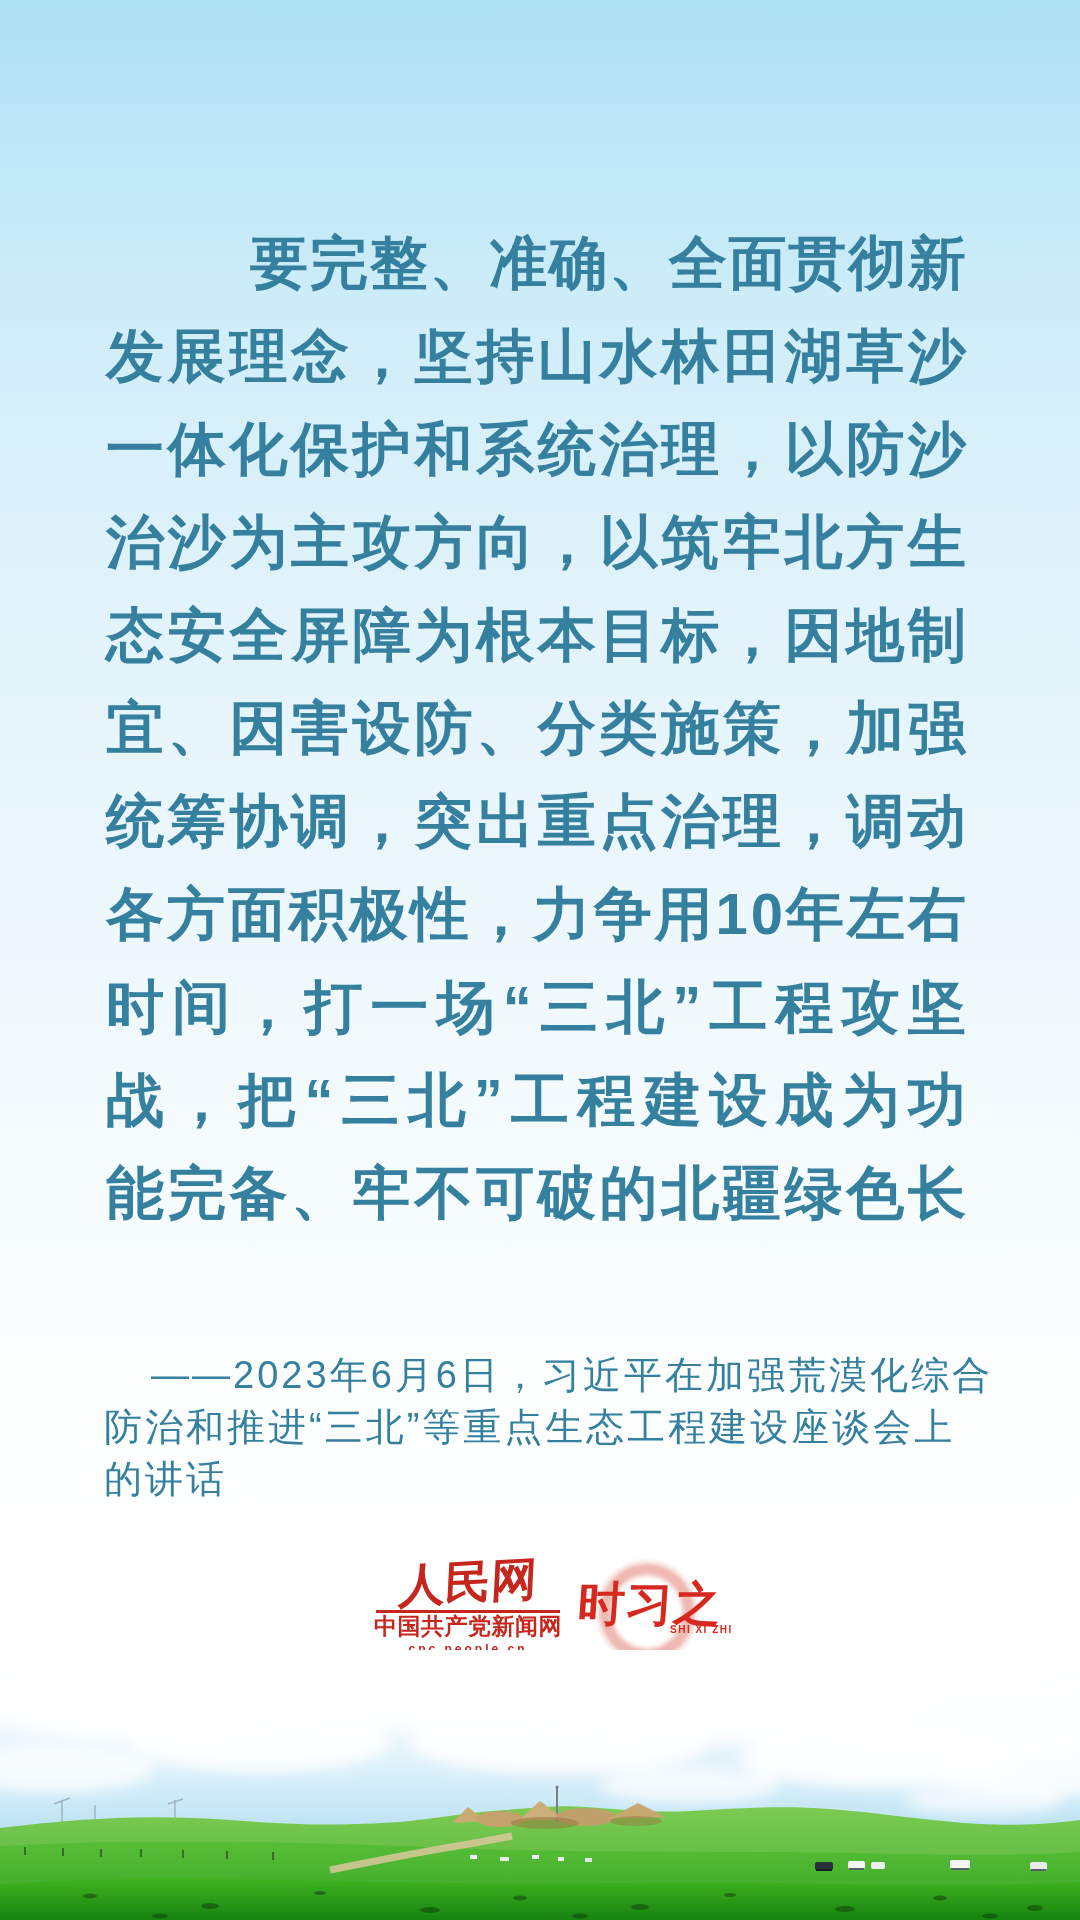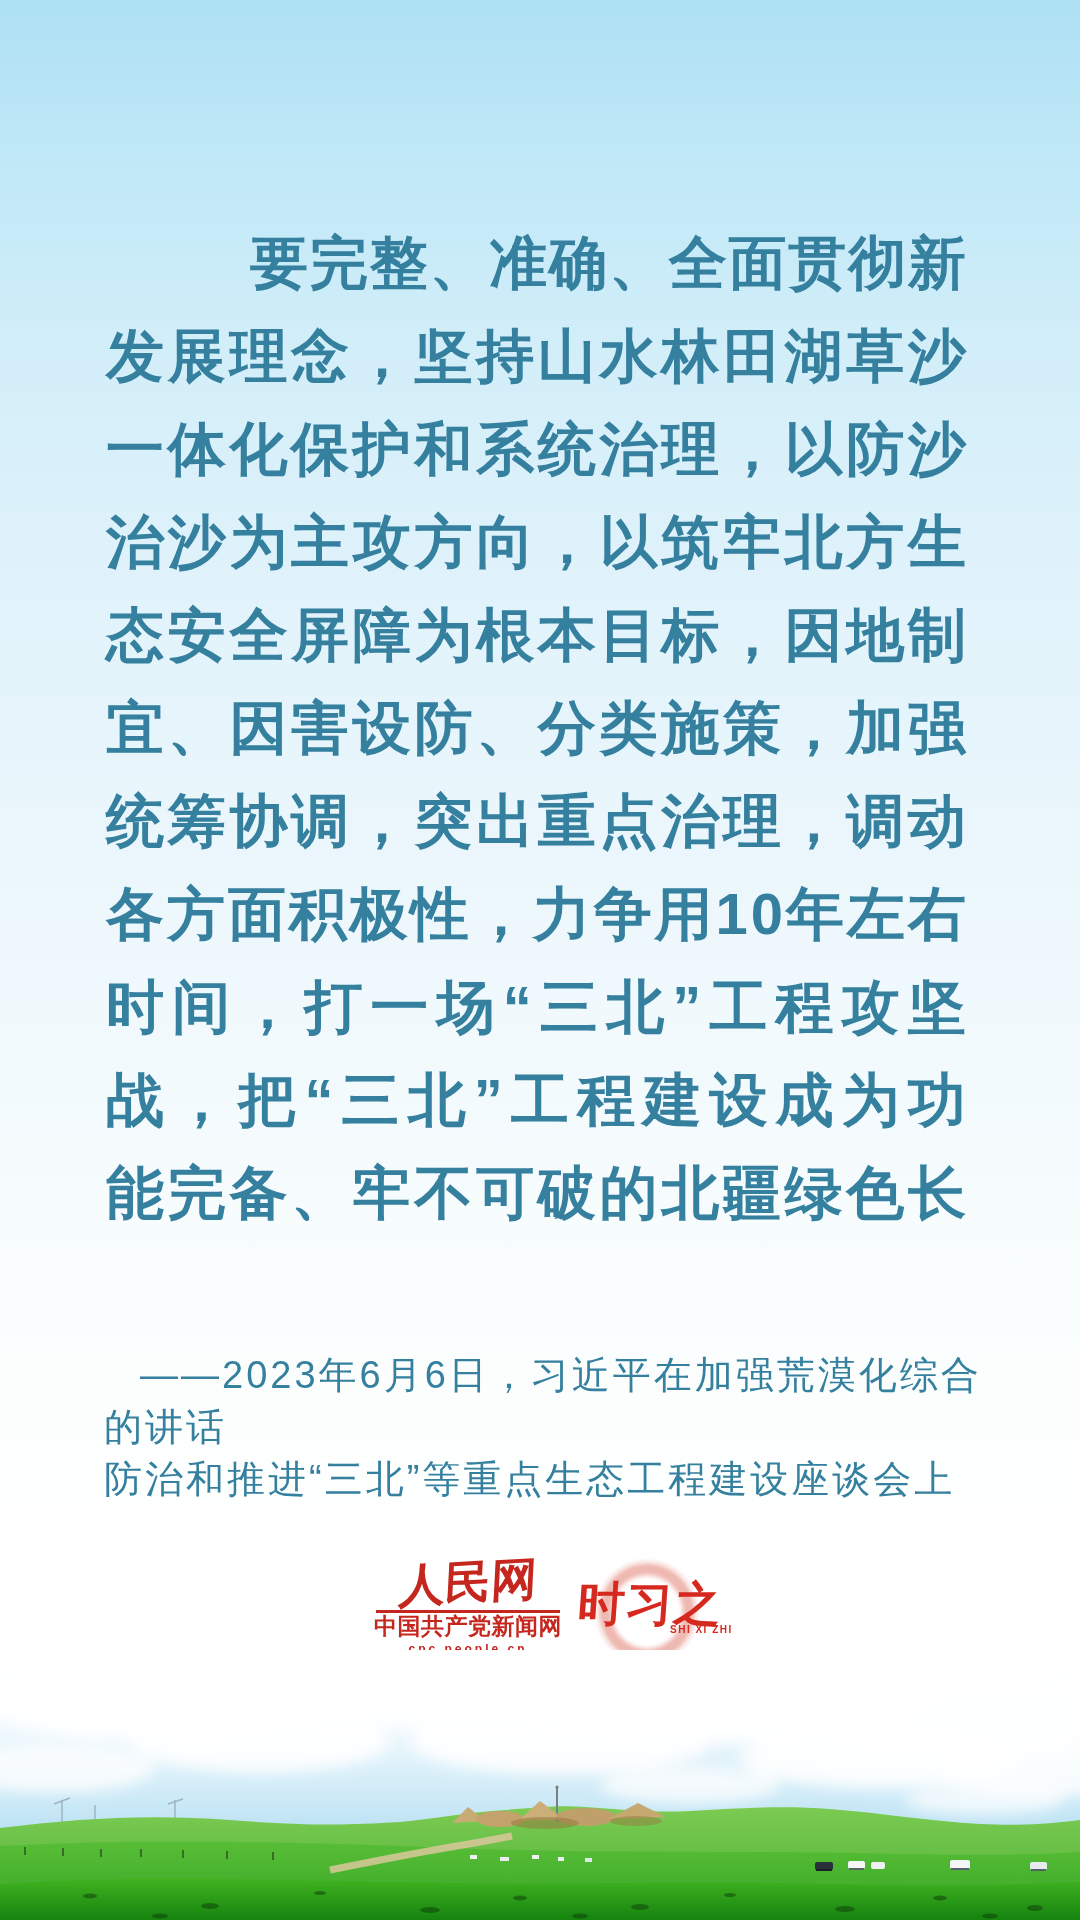--- a/index.html
+++ b/index.html
@@ -26,21 +26,21 @@
   .quote-line.natural{ line-height:93px; letter-spacing:4px; }
   .quote-line.indent{ padding-left:144px; }
 
   
   .attribution{
     position:absolute; left:104px; top:1349px; width:900px;
     color:var(--quote_text,#35809f);
     font-size:38px; line-height:52px; letter-spacing:3px; font-weight:400;
   }
   .attribution .attr-line{ display:block; }
-  .attribution .attr-line.first{ padding-left:36px; }
+  .attribution .attr-line.first{ padding-left:36px;text-align:center; }
 
   
   .pd-logo{
     position:absolute; left:374px; top:1556px; width:188px;
     text-align:center; color:var(--logo_red,#c5271e);
   }
   .pd-name{
     font-size:46px; line-height:52px; font-weight:700;
     transform:rotate(-3deg) skewX(-6deg);
   }
@@ -251,22 +251,22 @@
         <span>北</span>
         <span>疆</span>
         <span>绿</span>
         <span>色</span>
         <span>长</span>
       </div>
     </div>
 
   <div class="attribution">
     <span class="attr-line first">——2023年6月6日，习近平在加强荒漠化综合</span>
+    <span class="attr-line">防治和推进“三北”等重点生态工程建设座谈会上</span>
     <span class="attr-line">的讲话</span>
-    <span class="attr-line">防治和推进“三北”等重点生态工程建设座谈会上</span>
   </div>
 
   <div class="pd-logo">
     <div class="pd-name">人民网</div>
     <div class="pd-divider"></div>
     <div class="pd-sub">中国共产党新闻网</div>
     <div class="pd-url">cpc.people.cn</div>
   </div>
 
   <div class="sxz-logo">

